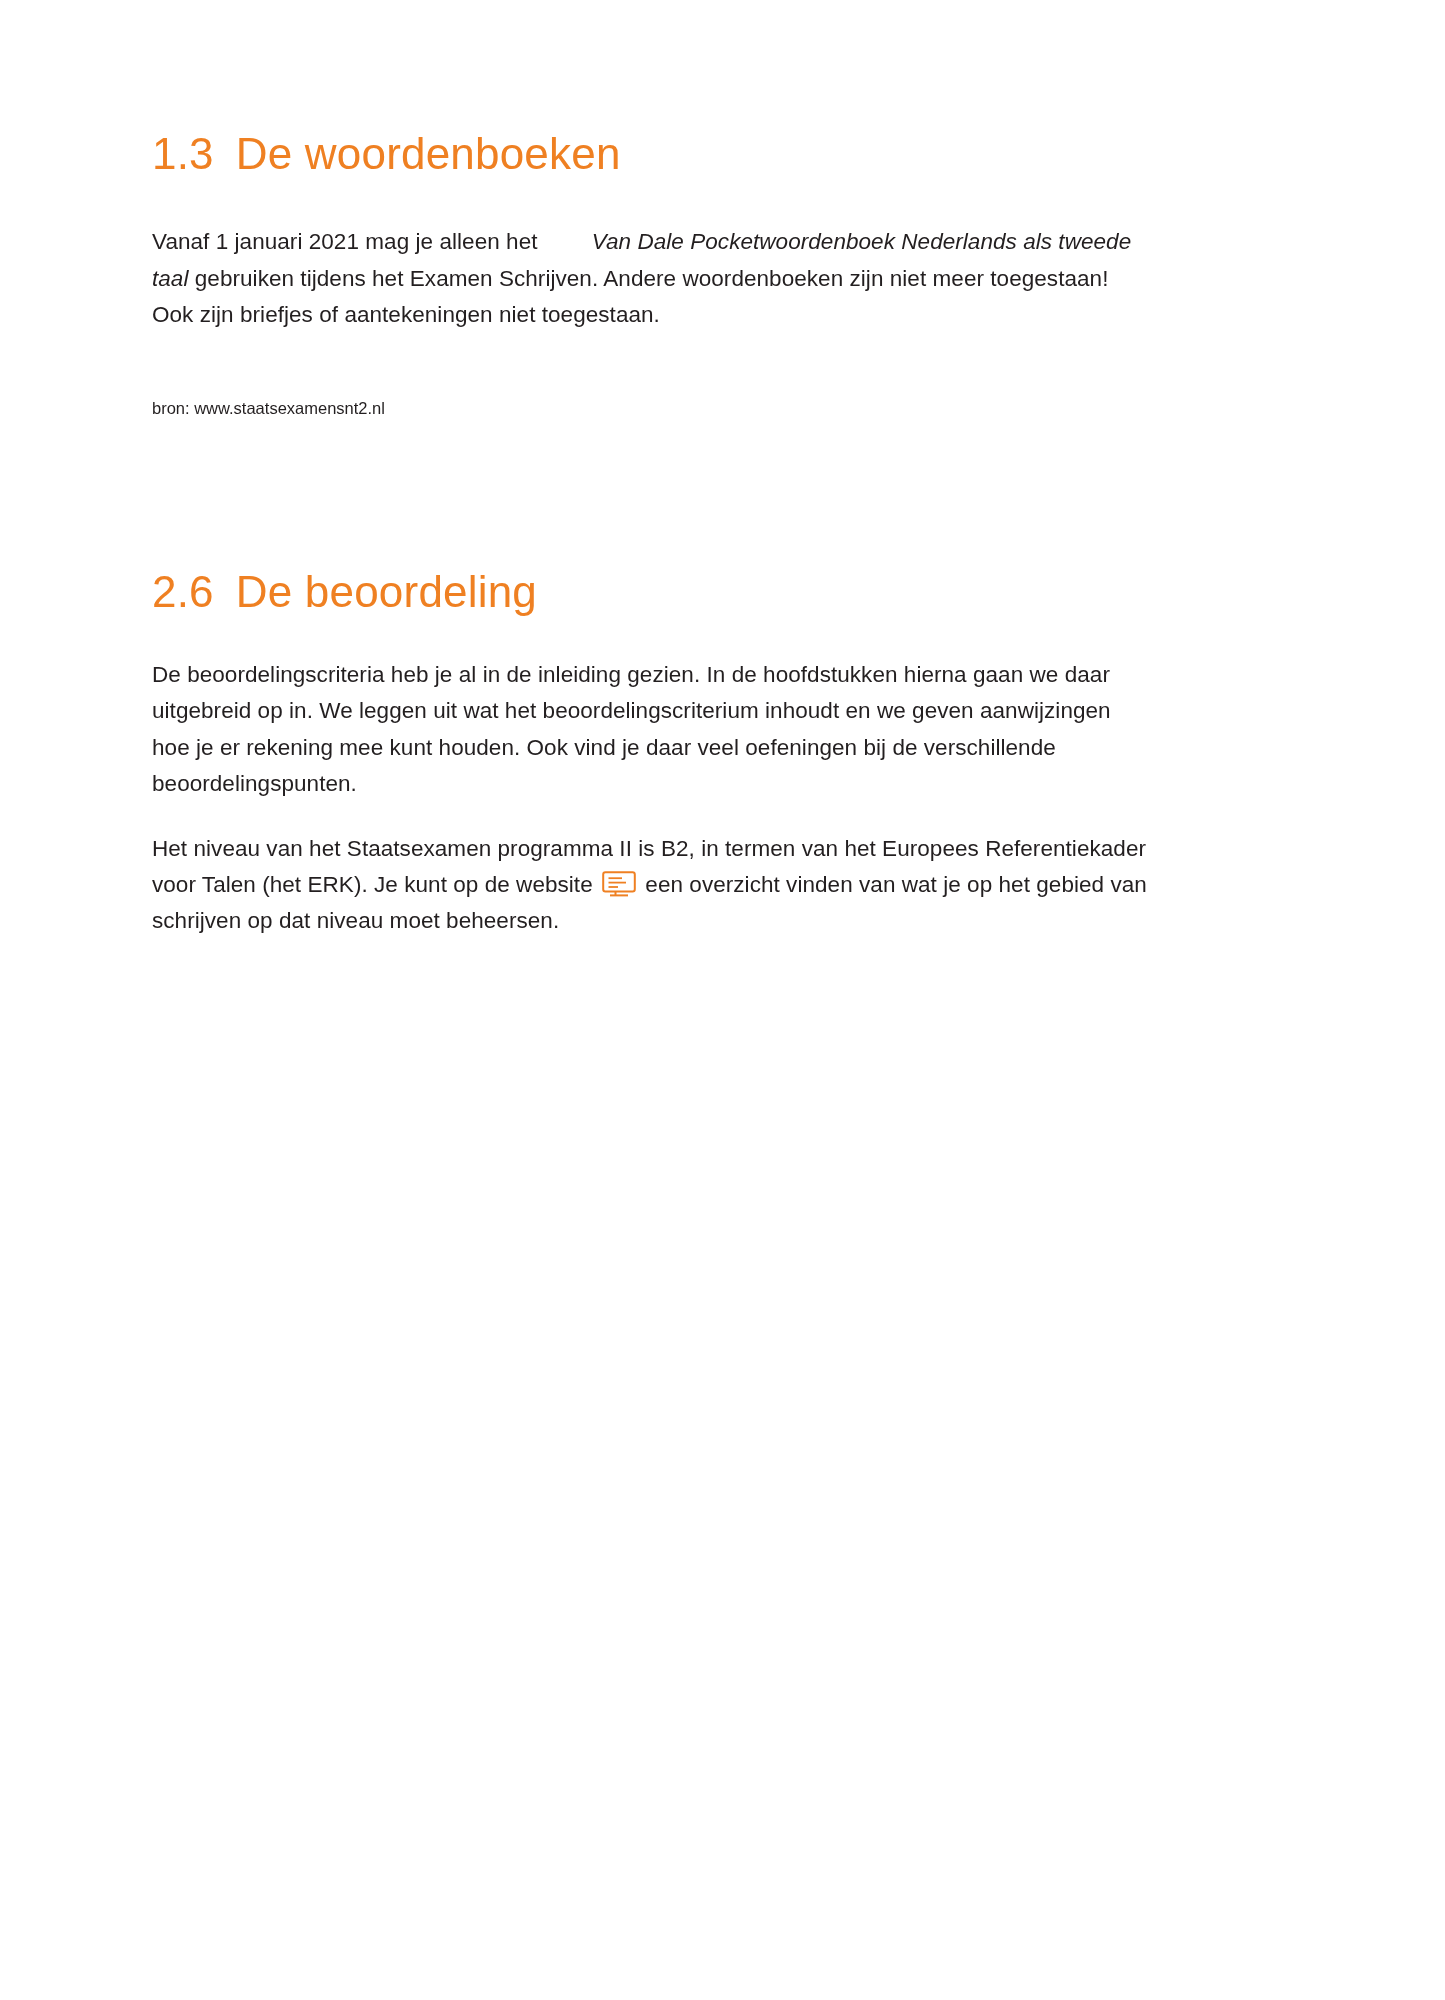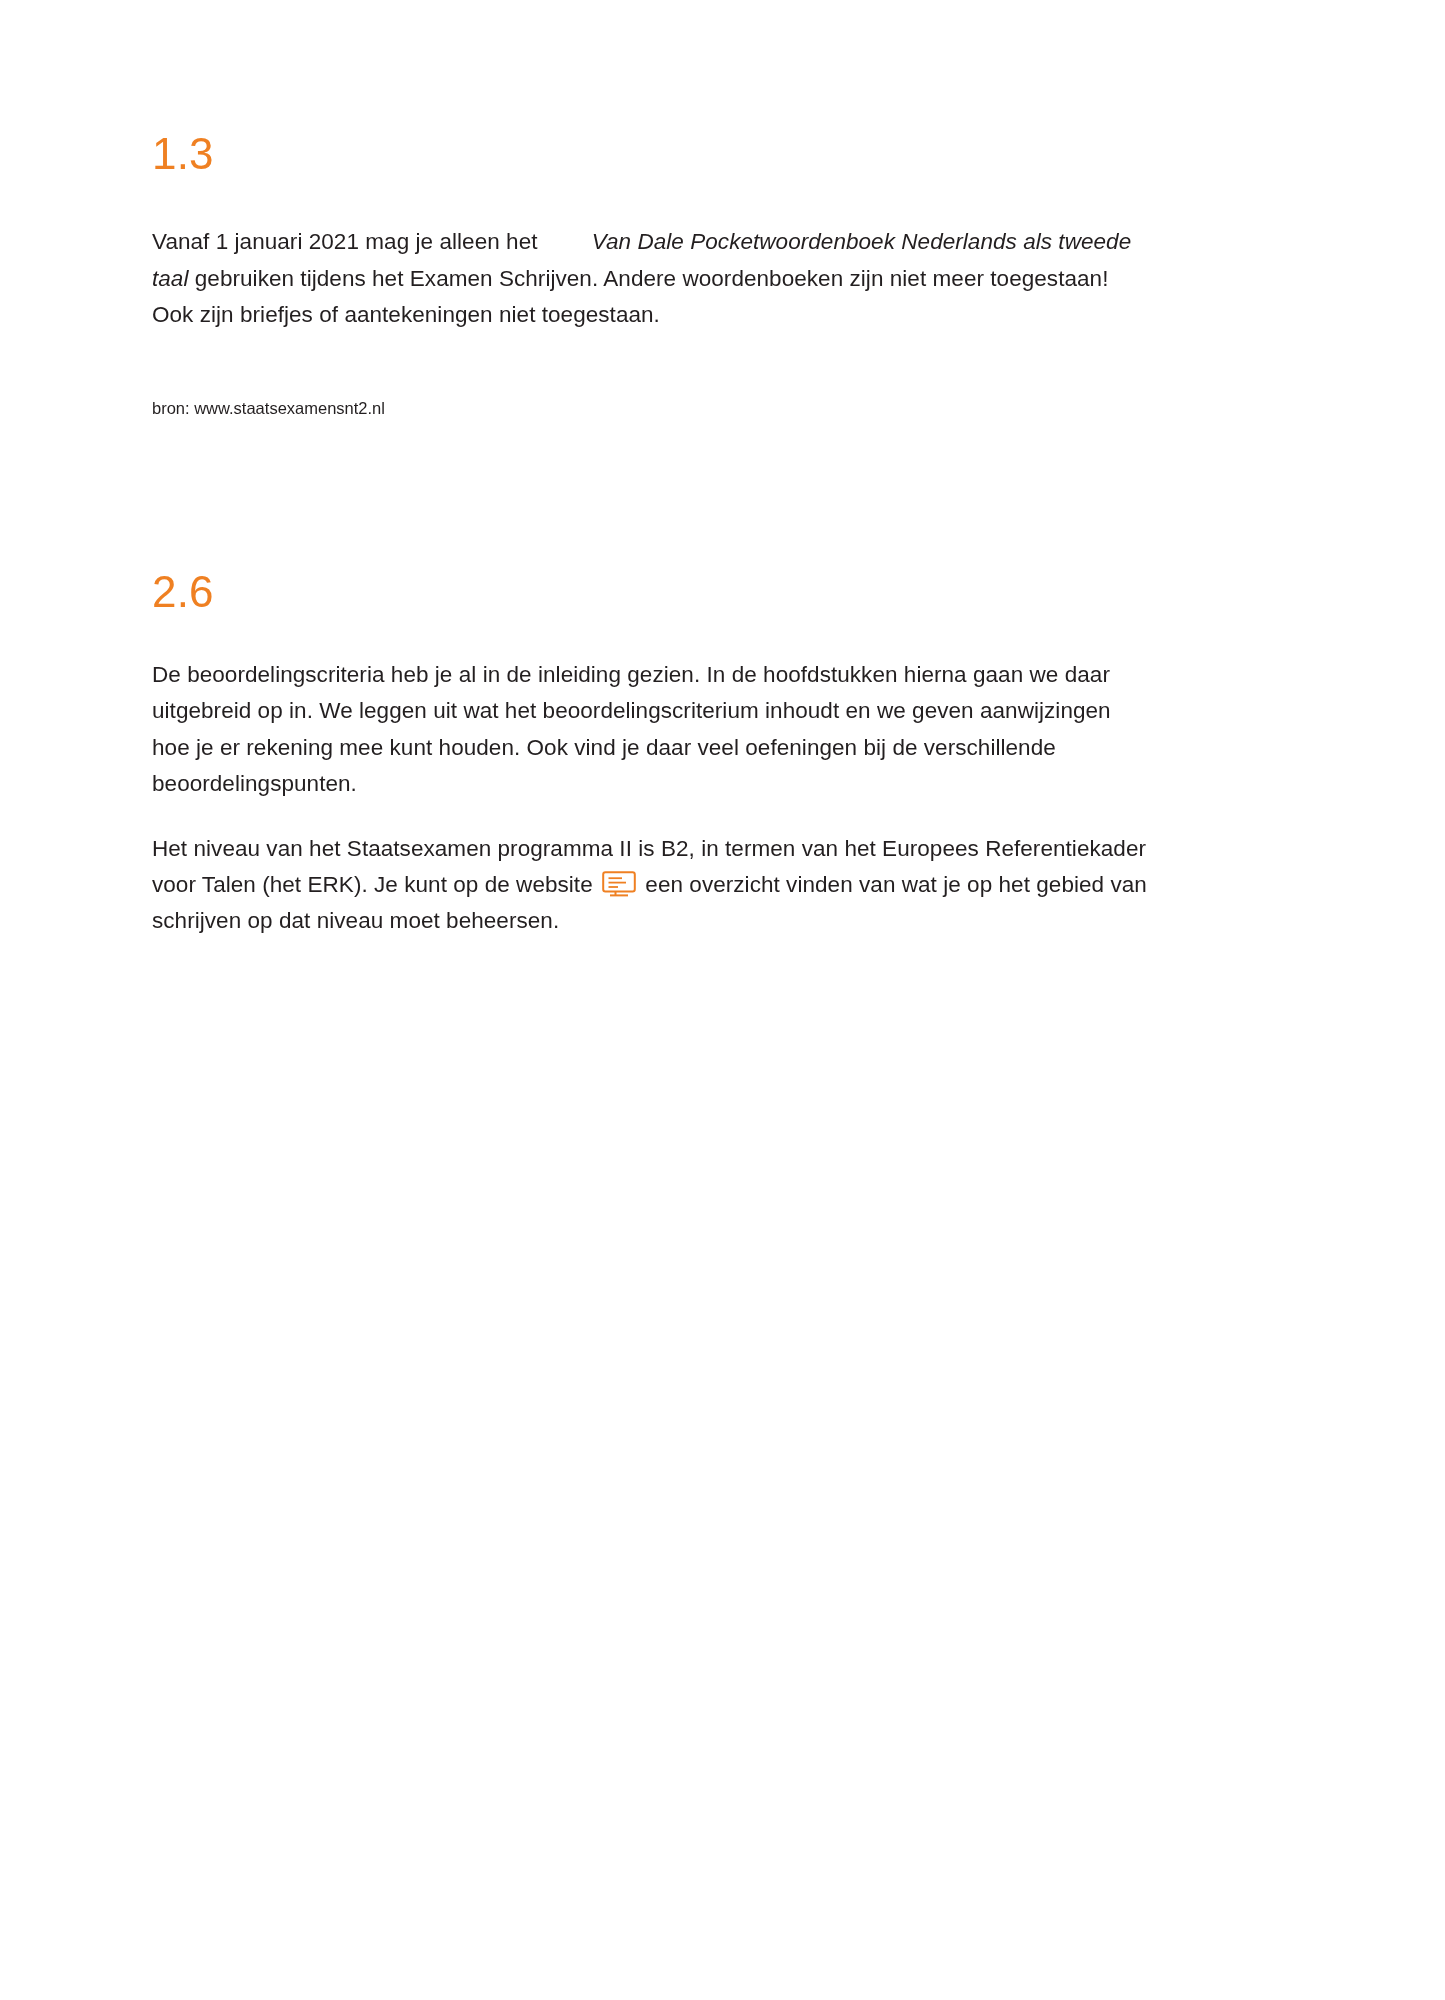--- a/index.html
+++ b/index.html
@@ -115,34 +115,36 @@
   }
 </style>
 </head>
 <body>
 
 <div class="page">
   <div class="content">
 
     <h1 class="section-heading">
       <span class="num">1.3</span>
+      <span class="title">De woordenboeken</span>
     </h1>
 
     <div class="spacer-after-h1"></div>
 
     <p class="body-par"><span>Vanaf 1 januari 2021 mag je alleen het </span><em>Van Dale Pocketwoordenboek Nederlands als tweede taal</em><span> gebruiken tijdens het Examen Schrijven. Andere woordenboeken zijn niet meer toegestaan! Ook zijn briefjes of aantekeningen niet toegestaan.</span></p>
 
     <div class="spacer-source"></div>
 
     <p class="source-note">bron: www.staatsexamensnt2.nl</p>
 
     <div class="spacer-sections"></div>
 
     <h1 class="section-heading">
       <span class="num">2.6</span>
+      <span class="title">De beoordeling</span>
     </h1>
 
     <div class="spacer-after-h2"></div>
 
     <p class="body-par">De beoordelingscriteria heb je al in de inleiding gezien. In de hoofdstukken hierna gaan we daar uitgebreid op in. We leggen uit wat het beoordelingscriterium inhoudt en we geven aanwijzingen hoe je er rekening mee kunt houden. Ook vind je daar veel oefeningen bij de verschillende beoordelingspunten.</p>
 
     <div class="spacer-par"></div>
 
     <p class="body-par"><span>Het niveau van het Staatsexamen programma II is B2, in termen van het Europees Referentiekader voor Talen (het ERK). Je kunt op de website </span><span class="monitor-icon"><svg width="34" height="26" viewBox="0 0 34 26" xmlns="http://www.w3.org/2000/svg">
             <rect x="1.2" y="1.2" width="31.6" height="19.2" rx="2.2" ry="2.2" fill="none" stroke="#ef8022" stroke-width="2"></rect>

